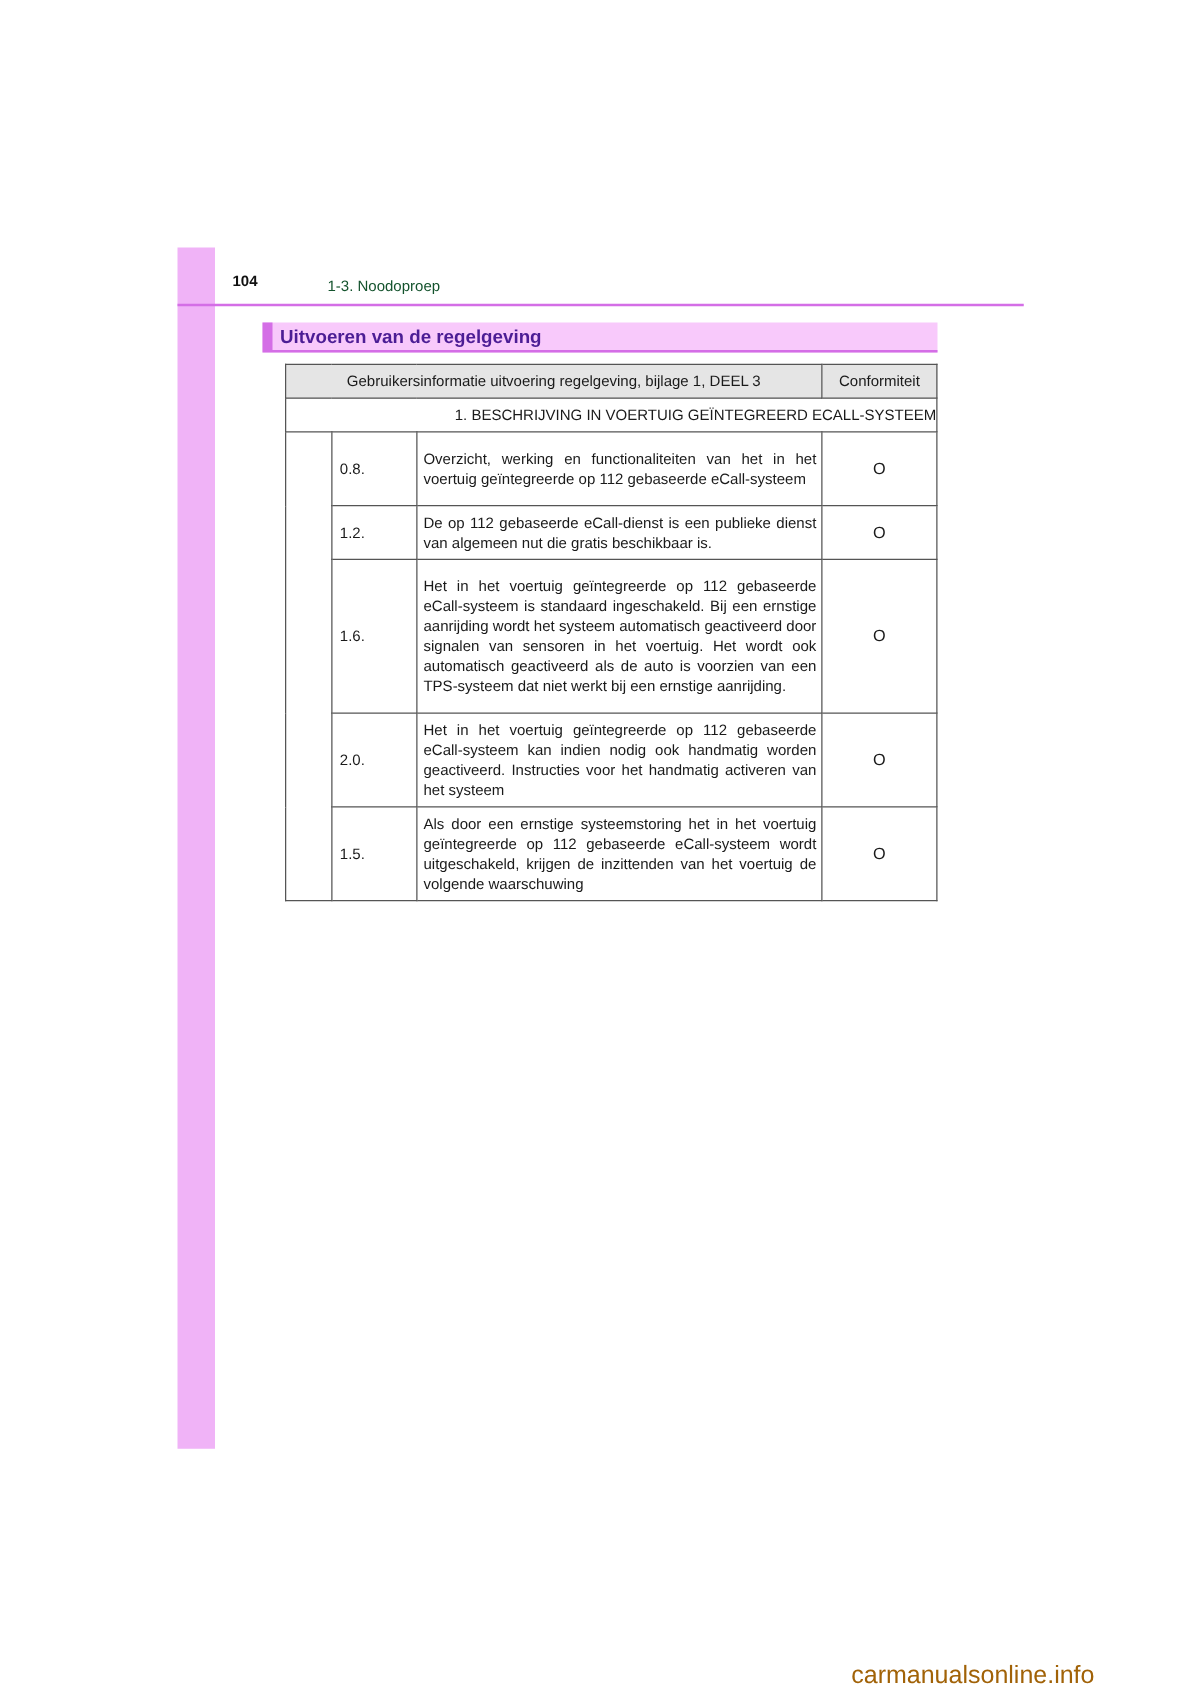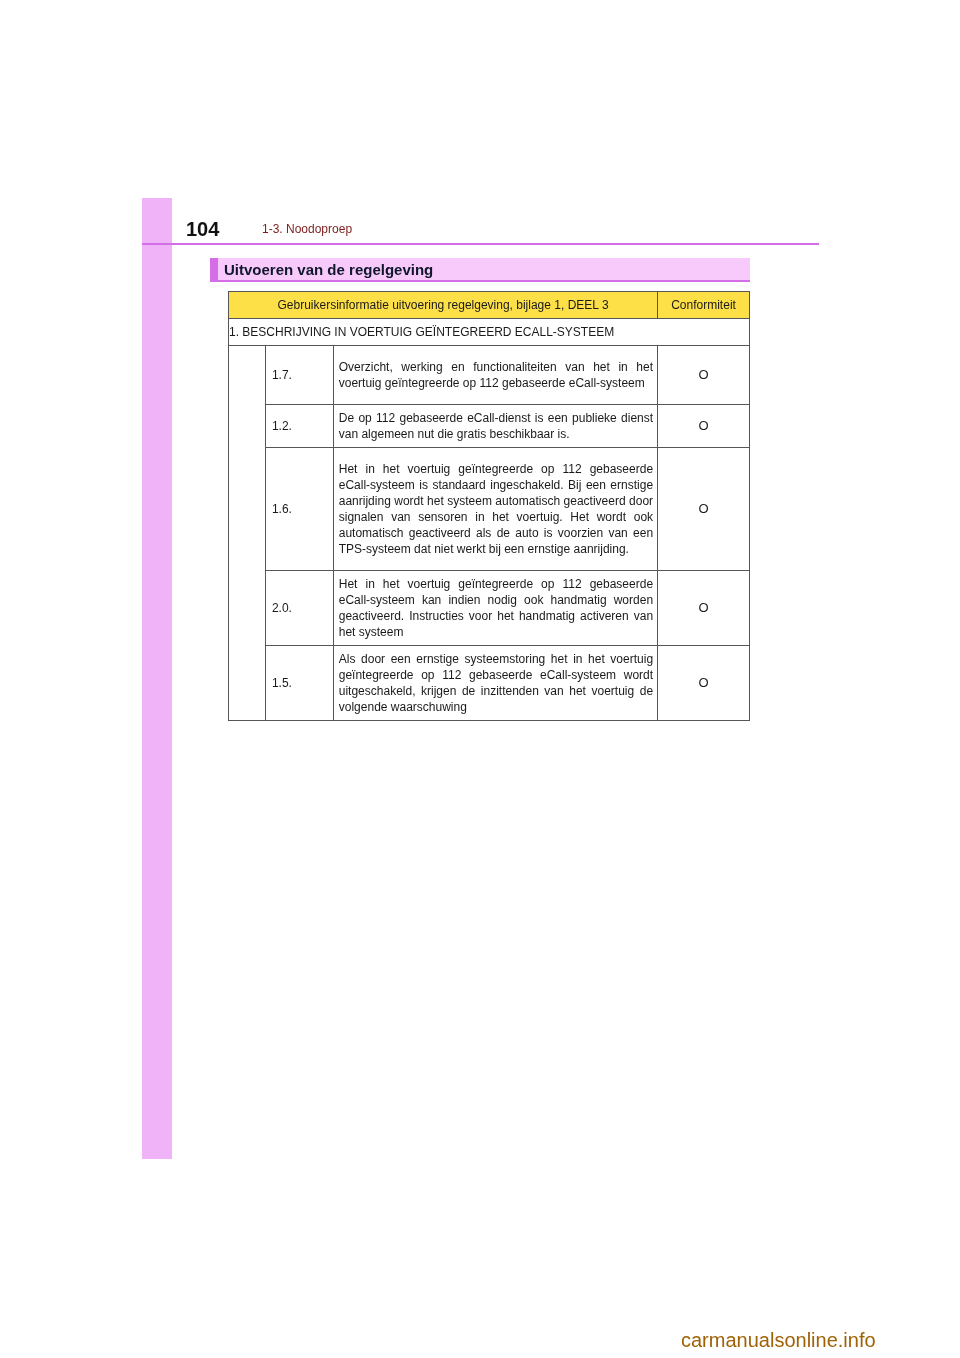--- a/index.html
+++ b/index.html
@@ -1,36 +1,36 @@
 <!DOCTYPE html>
 <html><head>
 <meta charset="utf-8">
 <style>
   html, body { margin: 0; padding: 0; }
   body {
     width: 960px; height: 1358px; position: relative; background: #ffffff;
     font-family: "Liberation Sans", sans-serif; color: #1a1a1a; overflow: hidden;
   }
   .sidebar { position: absolute; left: 142px; top: 198px; width: 30px; height: 961px; background: #f0b3f7; }
-  .page-num { position: absolute; left: 186px; top: 218px; font-size: 20px; font-weight: bold; color: #111; }
-  .chapter { position: absolute; left: 262px; top: 222px; font-size: 12px; color: #7f1d1d; }
+  .page-num { position: absolute; left: 186px; top: 218px; font-size: 12px; font-weight: bold; color: #111; }
+  .chapter { position: absolute; left: 262px; top: 222px; font-size: 12px; color: #14532d; }
   .divider { position: absolute; left: 142px; top: 243px; width: 677px; height: 2px; background: #d46ee6; }
   .section-head {
     position: absolute; left: 210px; top: 258px; width: 540px; height: 24px;
     background: #f8c9fb; border-bottom: 2px solid #d46ee6; box-sizing: border-box;
   }
   .section-head .accent { position: absolute; left: 0; top: 0; width: 8px; height: 100%; background: #d46ee6; }
-  .section-head .title { position: absolute; left: 14px; top: 3px; font-size: 15px; font-weight: bold; color: #0f172a; }
+  .section-head .title { position: absolute; left: 14px; top: 3px; font-size: 15px; font-weight: bold; color: #4c1d95; }
   table.reg {
     position: absolute; left: 228px; top: 291px; width: 522px;
     border-collapse: collapse; font-size: 12px; line-height: 16px;
   }
   table.reg td, table.reg th { border: 1px solid #555; padding: 0; vertical-align: middle; }
-  table.reg th { background: #fde047; font-weight: normal; height: 26px; text-align: center; }
-  .sec-row td { height: 26px; padding-left: 3px; }
+  table.reg th { background: #e5e5e5; font-weight: normal; height: 26px; text-align: center; }
+  .sec-row td { height: 26px; padding-left: 3px; text-align: right; }
   .num { text-align: left; padding-left: 6px !important; }
   .desc { text-align: justify; padding: 4px 4px 4px 5px !important; }
   .conf { text-align: center; font-size: 13px; }
   .watermark { position: absolute; left: 681px; top: 1329px; font-size: 20px; color: #a16207; }
 </style>
 </head>
 <body>
 
 <div class="sidebar"></div>
 <div class="page-num">104</div>
@@ -52,21 +52,21 @@
   <tbody>
       <tr>
     <th colspan="3">Gebruikersinformatie uitvoering regelgeving, bijlage 1, DEEL 3</th>
     <th>Conformiteit</th>
   </tr>
   <tr class="sec-row">
     <td colspan="4">1. BESCHRIJVING IN VOERTUIG GEÏNTEGREERD ECALL-SYSTEEM</td>
   </tr>
   <tr style="height:59px">
     <td rowspan="5"></td>
-    <td class="num">1.7.</td>
+    <td class="num">0.8.</td>
     <td class="desc">Overzicht, werking en functionaliteiten van het in het voertuig geïntegreerde op 112 gebaseerde eCall-systeem</td>
     <td class="conf">O</td>
   </tr>
   <tr style="height:43px">
     <td class="num">1.2.</td>
     <td class="desc">De op 112 gebaseerde eCall-dienst is een publieke dienst van algemeen nut die gratis beschikbaar is.</td>
     <td class="conf">O</td>
   </tr>
   <tr style="height:123px">
     <td class="num">1.6.</td>

